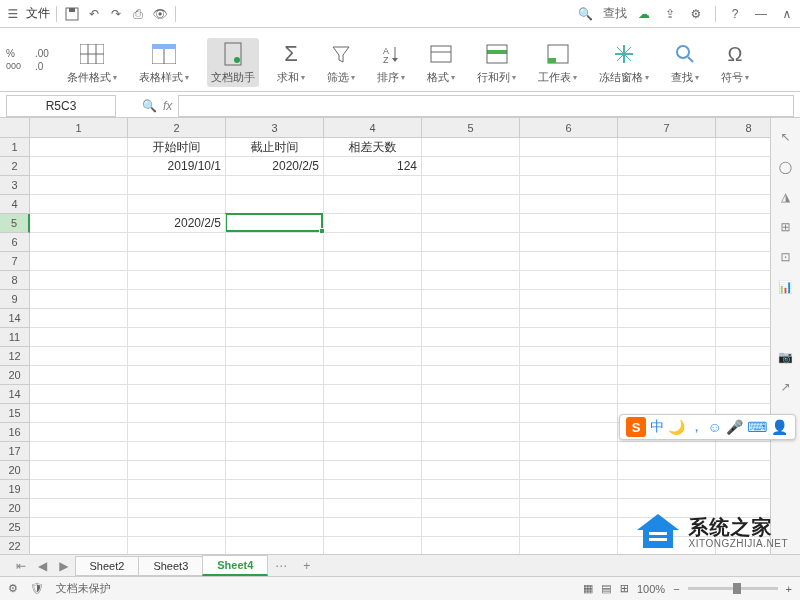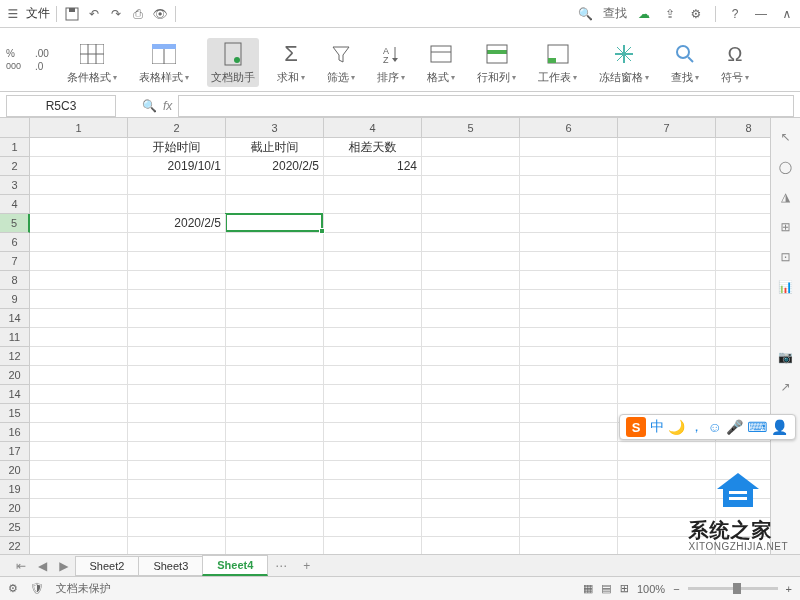--- a/index.html
+++ b/index.html
@@ -41,21 +41,21 @@
 .stab { padding: 3px 14px; border: 1px solid #ccc; background: #fafafa; font-size: 11px; cursor: pointer; margin-right: -1px; }
 .stab.active { background: #fff; border-bottom: 2px solid #2e9e4a; color: #2e9e4a; font-weight: bold; }
 .add-sheet { padding: 0 8px; color: #888; cursor: pointer; }
 .status-bar { position: absolute; bottom: 0; left: 0; right: 0; height: 24px; background: #f5f5f5; border-top: 1px solid #ccc; display: flex; align-items: center; padding: 0 8px; gap: 12px; font-size: 11px; color: #666; }
 .status-right { margin-left: auto; display: flex; align-items: center; gap: 8px; }
 .zoom-slider { width: 90px; height: 3px; background: #ccc; position: relative; }
 .zoom-slider .th { position: absolute; left: 50%; top: -4px; width: 8px; height: 11px; background: #888; }
 .ime-bar { position: absolute; right: 4px; top: 414px; display: flex; align-items: center; gap: 4px; background: #fff; border: 1px solid #ccc; border-radius: 4px; padding: 2px 6px; box-shadow: 0 1px 3px rgba(0,0,0,0.2); z-index: 50; }
 .ime-logo { width: 20px; height: 20px; background: #ff6a00; border-radius: 3px; color: #fff; display: flex; align-items: center; justify-content: center; font-weight: bold; font-size: 13px; }
 .ime-ic { color: #1e88e5; font-size: 14px; }
-.watermark { position: absolute; right: 12px; bottom: 48px; display: flex; align-items: center; gap: 8px; z-index: 40; flex-direction: column; }
+.watermark { position: absolute; right: 12px; bottom: 48px; display: flex; align-items: center; gap: 8px; z-index: 40; }
 .wm-logo { width: 46px; height: 40px; }
 .wm-text { display: flex; flex-direction: column; line-height: 1.1; }
 .wm-cn { font-size: 20px; font-weight: bold; color: #222; letter-spacing: 1px; }
 .wm-en { font-size: 10px; color: #666; letter-spacing: 0.5px; }
 svg { display: block; }
 </style>
 </head>
 <body>
 
 <div class="top-menu">

